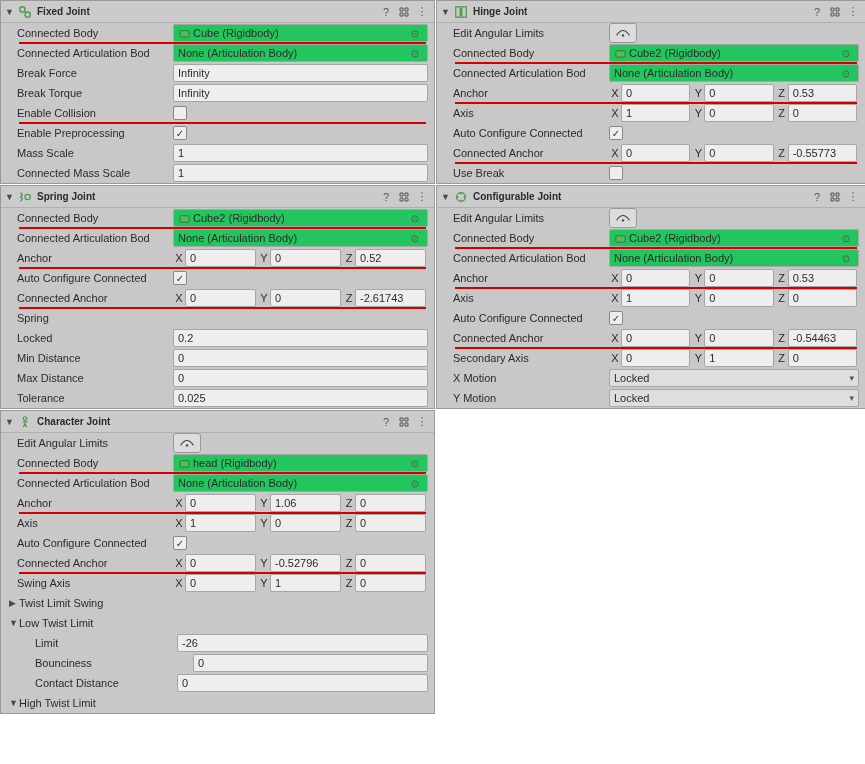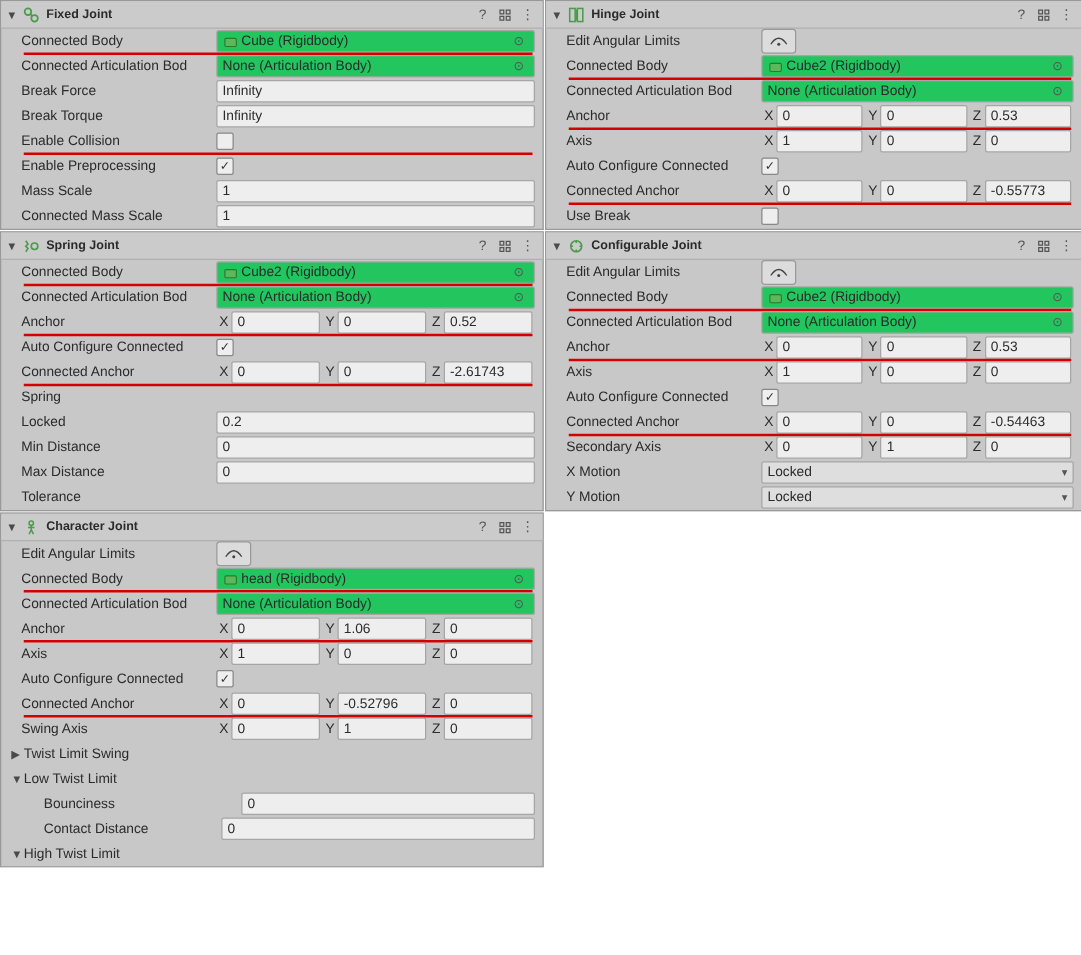--- a/index.html
+++ b/index.html
@@ -436,20 +436,23 @@
         </div>
     </div>
     <div class="row">
       <span class="label">Max Distance</span>
       <div class="text-field">
           <span>0</span>
         </div>
     </div>
     <div class="row">
       <span class="label">Tolerance</span>
+      <div class="text-field">
+          <span>0.025</span>
+        </div>
     </div>
   </div>
 
   <div class="panel">
     <div class="panel-header">
       <span class="fold">▼</span>
       <span class="comp-icon">
         <svg width="14" height="14" viewBox="0 0 16 16">
             <circle cx="8" cy="8" r="5" fill="none" stroke="#4a9b4a" stroke-width="1.5"></circle>
             <path d="M8 3v2M8 11v2M3 8h2M11 8h2" stroke="#4a9b4a" stroke-width="1.5"></path>
@@ -704,20 +707,26 @@
     </div>
     <div class="fold-row">
       <span class="tri">▶</span>
       <span>Twist Limit Swing</span>
     </div>
     <div class="fold-row">
       <span class="tri">▼</span>
       <span>Low Twist Limit</span>
     </div>
     <div class="row sub">
+      <span class="label" style="width:142px">Limit</span>
+      <div class="text-field">
+          <span>-26</span>
+        </div>
+    </div>
+    <div class="row sub">
       <span class="label" style="width:158px">Bounciness</span>
       <div class="text-field">
           <span>0</span>
         </div>
     </div>
     <div class="row sub">
       <span class="label" style="width:142px">Contact Distance</span>
       <div class="text-field">
           <span>0</span>
         </div>

